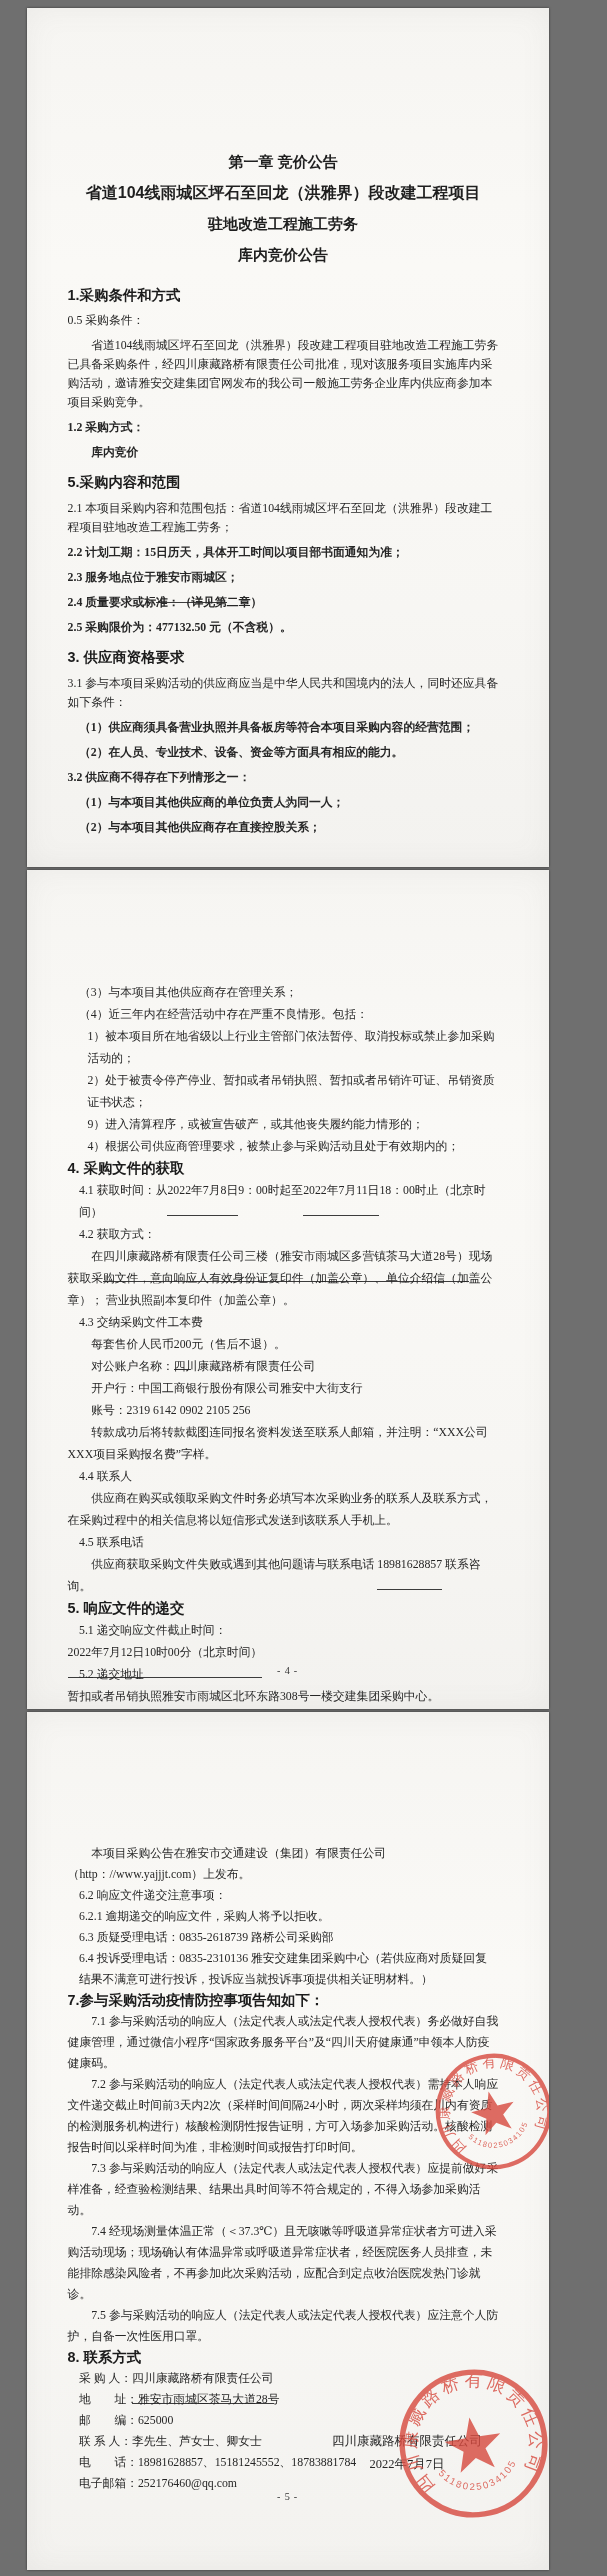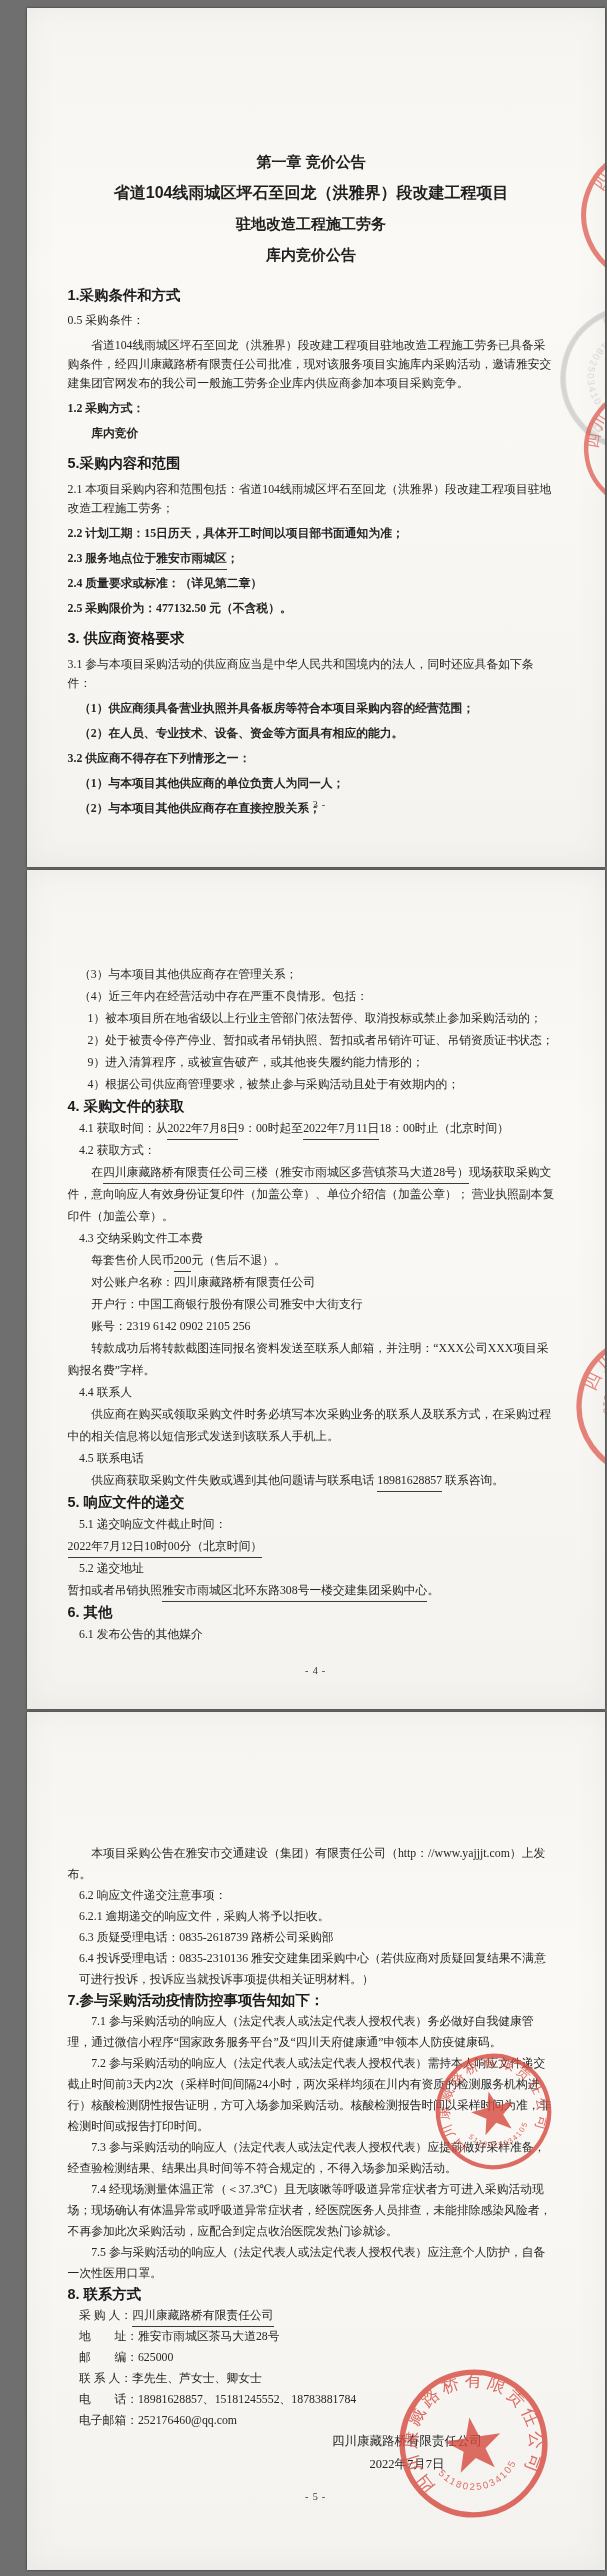--- a/index.html
+++ b/index.html
@@ -3,31 +3,31 @@
 <meta charset="utf-8">
 <style>
   html,body{margin:0;padding:0;}
   body{
     width:607px;height:2576px;position:relative;
     background:#6f6f6f;
     font-family:"Liberation Serif","DejaVu Serif",serif;
     color:#262626;
   }
   .page{
-    position:absolute;left:26.6px;width:578px;
+    position:absolute;left:26.6px;width:522px;
     background:linear-gradient(180deg,#f6f5f2 0%,#faf9f6 30%,#f7f6f3 70%,#f3f2ef 100%);
     overflow:hidden;
     box-shadow:0 0 2.3px rgba(0,0,0,.55), inset 0 0 30px rgba(120,120,120,.08);
   }
   #page1{top:7.6px;height:859px;}
   #page2{top:870px;height:839px;}
   #page3{top:1712px;height:858px;}
   .content{position:absolute;left:41px;right:50px;}
   #page1 .content{top:138px;}
-  #page2 .content{top:93px;}
+  #page2 .content{top:111px;}
   #page3 .content{top:131px;}
 
   .title{
     font-family:"Liberation Sans","DejaVu Sans",sans-serif;
     font-weight:700;text-align:center;color:#1f1f1f;
     font-size:15px;line-height:31px;margin:0;
   }
   .title-main{font-size:16px;}
 
   .h{
@@ -35,21 +35,21 @@
     font-weight:700;color:#1c1c1c;
     font-size:14.4px;line-height:20px;margin:10px 0 6.8px 0;
   }
   p{margin:0 0 6px 0;font-size:11.8px;line-height:19px;}
   #page2 p{margin:0;line-height:22px;}
   #page3 p{margin:0;line-height:21px;}
   .ind{text-indent:2em;}
   .i1{padding-left:11.4px;}
   .i2{padding-left:20px;}
   .gap-top{margin-top:4.6px;font-weight:bold;}
-  .u{border-bottom:0.8px solid #3c3c3c;padding-bottom:4px;text-align:right;}
+  .u{border-bottom:0.8px solid #3c3c3c;padding-bottom:18px;text-align:right;}
   .footer{
     position:absolute;left:0;width:100%;text-align:center;
     font-size:10.2px;color:#333;letter-spacing:0.8px;
   }
   #page1 .footer{top:791px;}
   #page2 .footer{top:795px;}
   #page3 .footer{top:779px;}
 
   
   .contact p{line-height:20px;}

